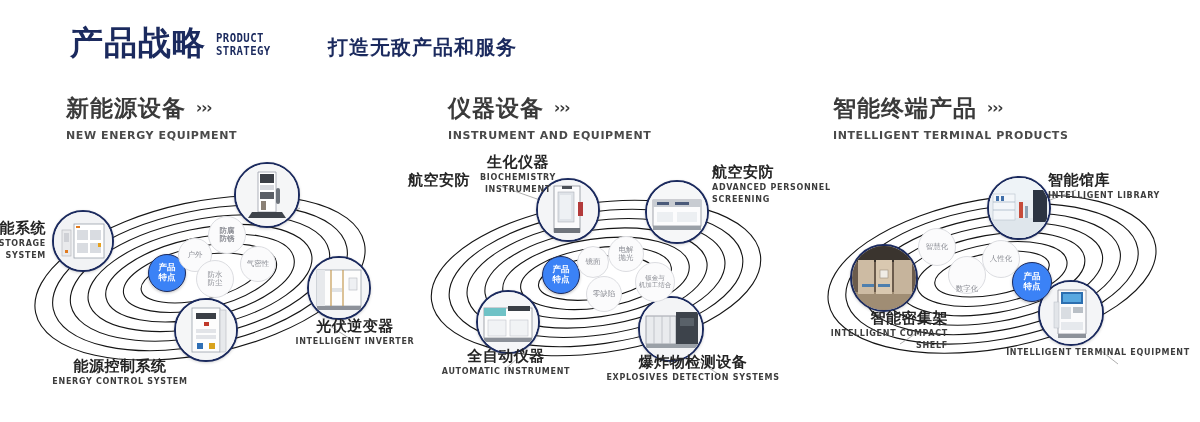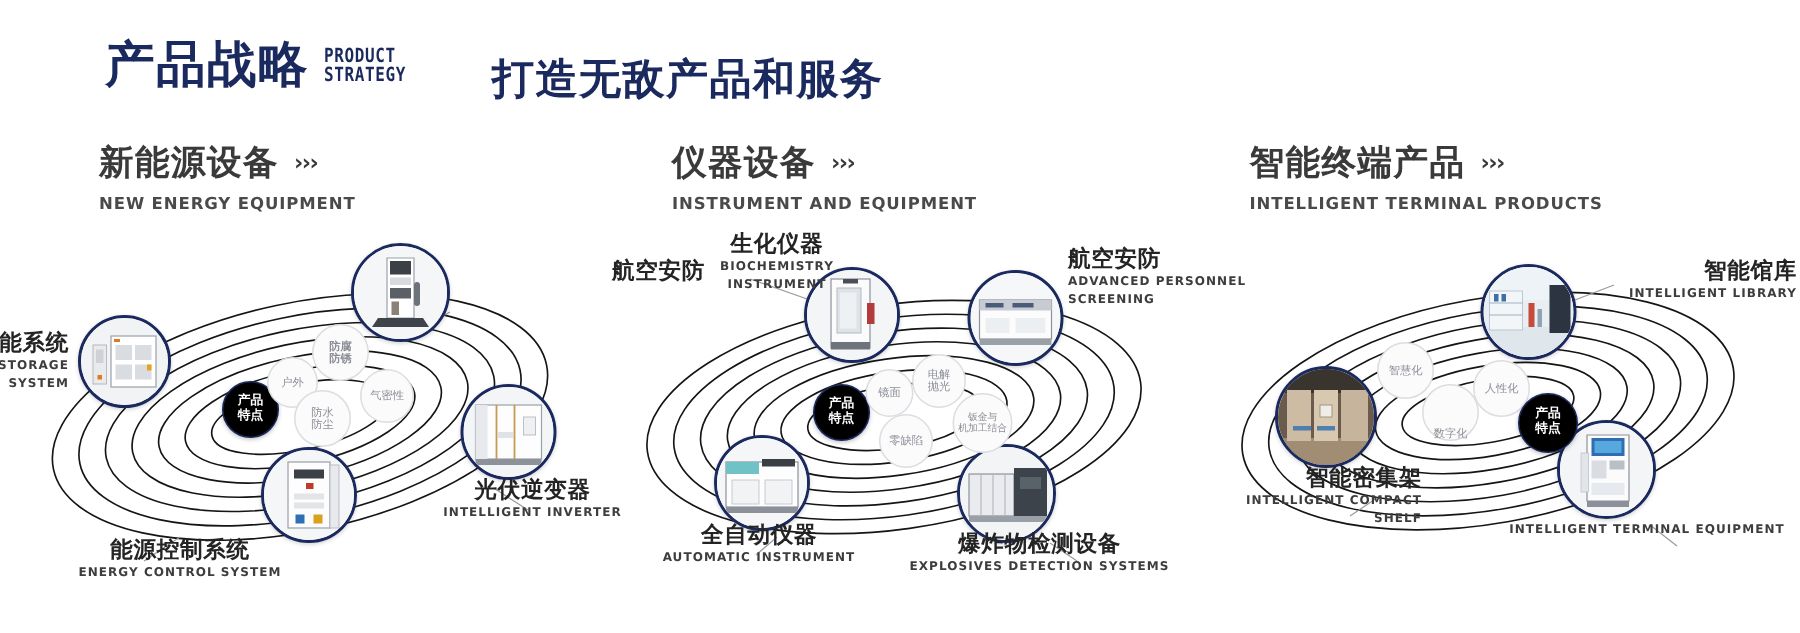--- a/index.html
+++ b/index.html
@@ -22,21 +22,21 @@
   }
   .hdr-en{
     margin-left:10px;margin-bottom:2px;
     font-size:13px;font-weight:bold;color:#1b2a5e;line-height:13px;
     letter-spacing:0.5px;
     font-family:"DejaVu Sans Mono","Liberation Mono",monospace;
     transform:scaleX(0.82);transform-origin:left bottom;
   }
   .hdr-sub{
     position:absolute;left:328px;top:34px;
-    font-size:28px;font-weight:bold;color:#1b2a5e;letter-spacing:1px;
+    font-size:20px;font-weight:bold;color:#1b2a5e;letter-spacing:1px;
     font-family:"DejaVu Sans","Liberation Sans",sans-serif;
   }
 
   
   .sect{position:absolute;}
   .sect .cn{
     font-size:23px;font-weight:bold;color:#3a3a3a;letter-spacing:1px;
     font-family:"DejaVu Sans","Liberation Sans",sans-serif;
     display:flex;align-items:center;
   }
@@ -75,21 +75,21 @@
     position:absolute;border-radius:50%;
     display:flex;align-items:center;justify-content:center;
     text-align:center;line-height:1.12;
     font-family:"DejaVu Sans","Liberation Sans",sans-serif;
   }
   .bub.light{
     background:#fbfbfc;border:1px solid #dcdde1;color:#8d8f96;
     font-size:7.5px;
   }
   .bub.main{
-    background:#000000;color:#ffffff;font-weight:bold;font-size:8.5px;
+    background:#3b82f6;color:#ffffff;font-weight:bold;font-size:8.5px;
     border:1px solid #1b2a5e;
     box-shadow:0 1px 3px rgba(0,0,0,.25);
   }
 
   
   .lbl{position:absolute;font-family:"DejaVu Sans","Liberation Sans",sans-serif;}
   .lbl .cn{font-size:15px;font-weight:bold;color:#242424;letter-spacing:.5px;line-height:1.15;white-space:nowrap;}
   .lbl .en{font-size:8px;font-weight:bold;color:#3d3d3d;letter-spacing:.7px;line-height:1.25;margin-top:2px;}
   .lbl.right{text-align:right;}
   .lbl.center{text-align:center;}
@@ -389,21 +389,21 @@
         <rect x="4" y="16" width="22" height="26" fill="#f3f6f9" stroke="#b9c3cd" stroke-width=".6"></rect>
         <line x1="4" y1="24" x2="26" y2="24" stroke="#9fb0c0" stroke-width=".7"></line>
         <line x1="4" y1="32" x2="26" y2="32" stroke="#9fb0c0" stroke-width=".7"></line>
         <rect x="7" y="18" width="3" height="5" fill="#3f6ea8"></rect>
         <rect x="12" y="18" width="3" height="5" fill="#3f6ea8"></rect>
         <rect x="44" y="12" width="14" height="32" fill="#2c3442"></rect>
         <rect x="30" y="24" width="4" height="16" fill="#c64b3a"></rect>
         <rect x="36" y="28" width="3" height="12" fill="#8fa3b5"></rect>
       </svg>
     </div>
-    <div class="lbl" style="left:248px;top:22px;width:150px;text-align:right;">
+    <div class="lbl" style="left:248px;top:22px;width:150px;">
       <div class="cn">智能馆库</div>
       <div class="en">INTELLIGENT LIBRARY</div>
     </div>
 
     <div class="node" style="left:50px;top:94px;width:64px;height:64px;">
       <svg class="art" viewBox="0 0 64 64">
         <rect x="0" y="0" width="64" height="64" fill="#6b5b4c"></rect>
         <rect x="0" y="0" width="64" height="16" fill="#3a342e"></rect>
         <rect x="0" y="46" width="64" height="18" fill="#a08d74"></rect>
         <rect x="6" y="14" width="16" height="34" fill="#cdbba3"></rect>

